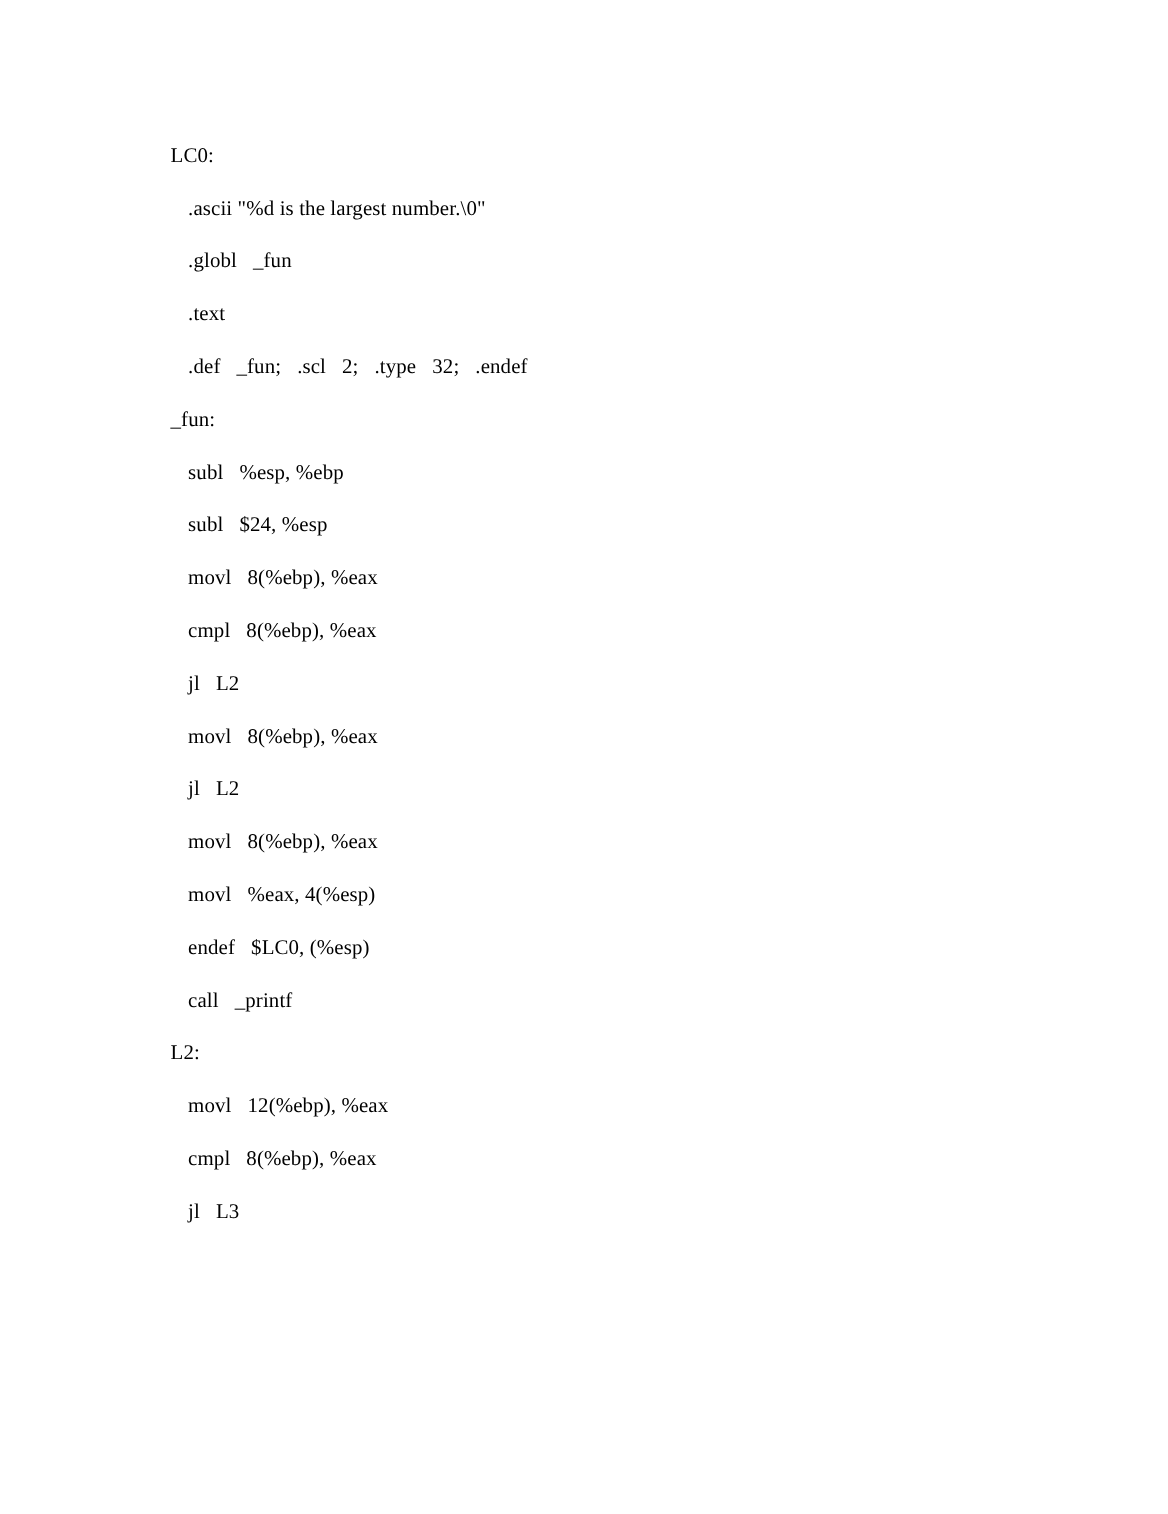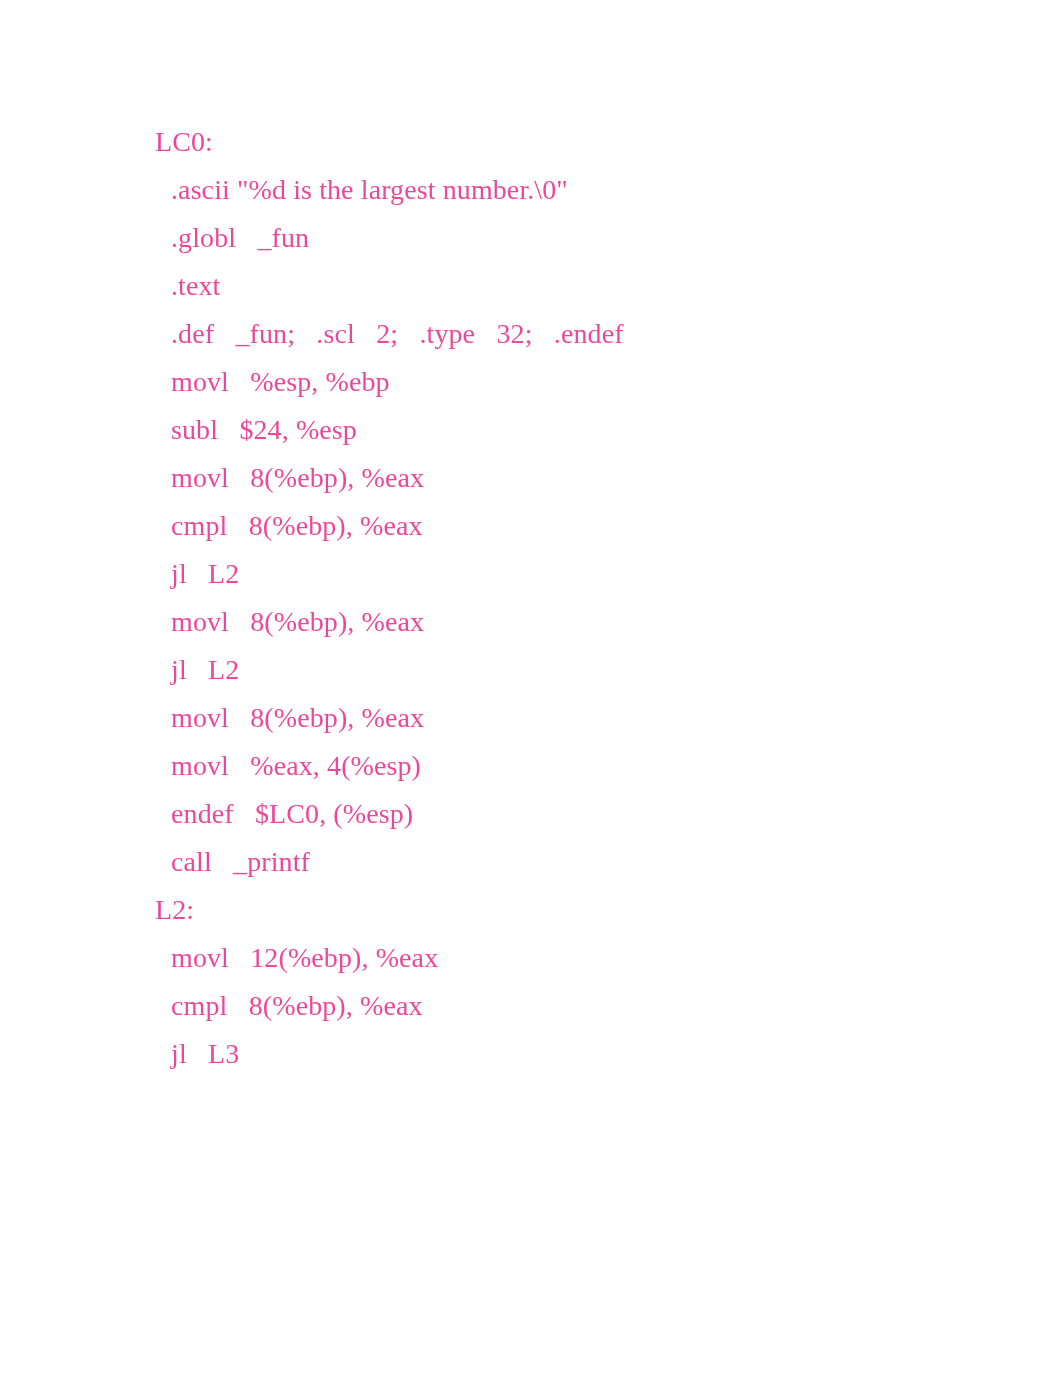--- a/index.html
+++ b/index.html
@@ -21,42 +21,43 @@
     background: #ffffff;
     box-sizing: border-box;
     padding-top: 118px;
   }
   #code-listing {
     margin: 0;
     padding: 0;
     list-style: none;
   }
   .code-line {
-    color: #ec4899;
-    font-size: 28px;
+    color: #000000;
+    font-size: 19px;
     line-height: 48px;
     height: 48px;
     white-space: pre;
     letter-spacing: 0.1px;
     font-family: "Liberation Serif", "DejaVu Serif", serif;
   }
   .lvl-0 { padding-left: 155px; }
   .lvl-1 { padding-left: 171px; }
 </style>
 </head>
 <body>
 
 <div id="page">
   <div id="code-listing">
       <div class="code-line lvl-0">LC0:</div>
       <div class="code-line lvl-1">.ascii "%d is the largest number.\0"</div>
       <div class="code-line lvl-1">.globl   _fun</div>
       <div class="code-line lvl-1">.text</div>
       <div class="code-line lvl-1">.def   _fun;   .scl   2;   .type   32;   .endef</div>
-      <div class="code-line lvl-1">movl   %esp, %ebp</div>
+      <div class="code-line lvl-0">_fun:</div>
+      <div class="code-line lvl-1">subl   %esp, %ebp</div>
       <div class="code-line lvl-1">subl   $24, %esp</div>
       <div class="code-line lvl-1">movl   8(%ebp), %eax</div>
       <div class="code-line lvl-1">cmpl   8(%ebp), %eax</div>
       <div class="code-line lvl-1">jl   L2</div>
       <div class="code-line lvl-1">movl   8(%ebp), %eax</div>
       <div class="code-line lvl-1">jl   L2</div>
       <div class="code-line lvl-1">movl   8(%ebp), %eax</div>
       <div class="code-line lvl-1">movl   %eax, 4(%esp)</div>
       <div class="code-line lvl-1">endef   $LC0, (%esp)</div>
       <div class="code-line lvl-1">call   _printf</div>

